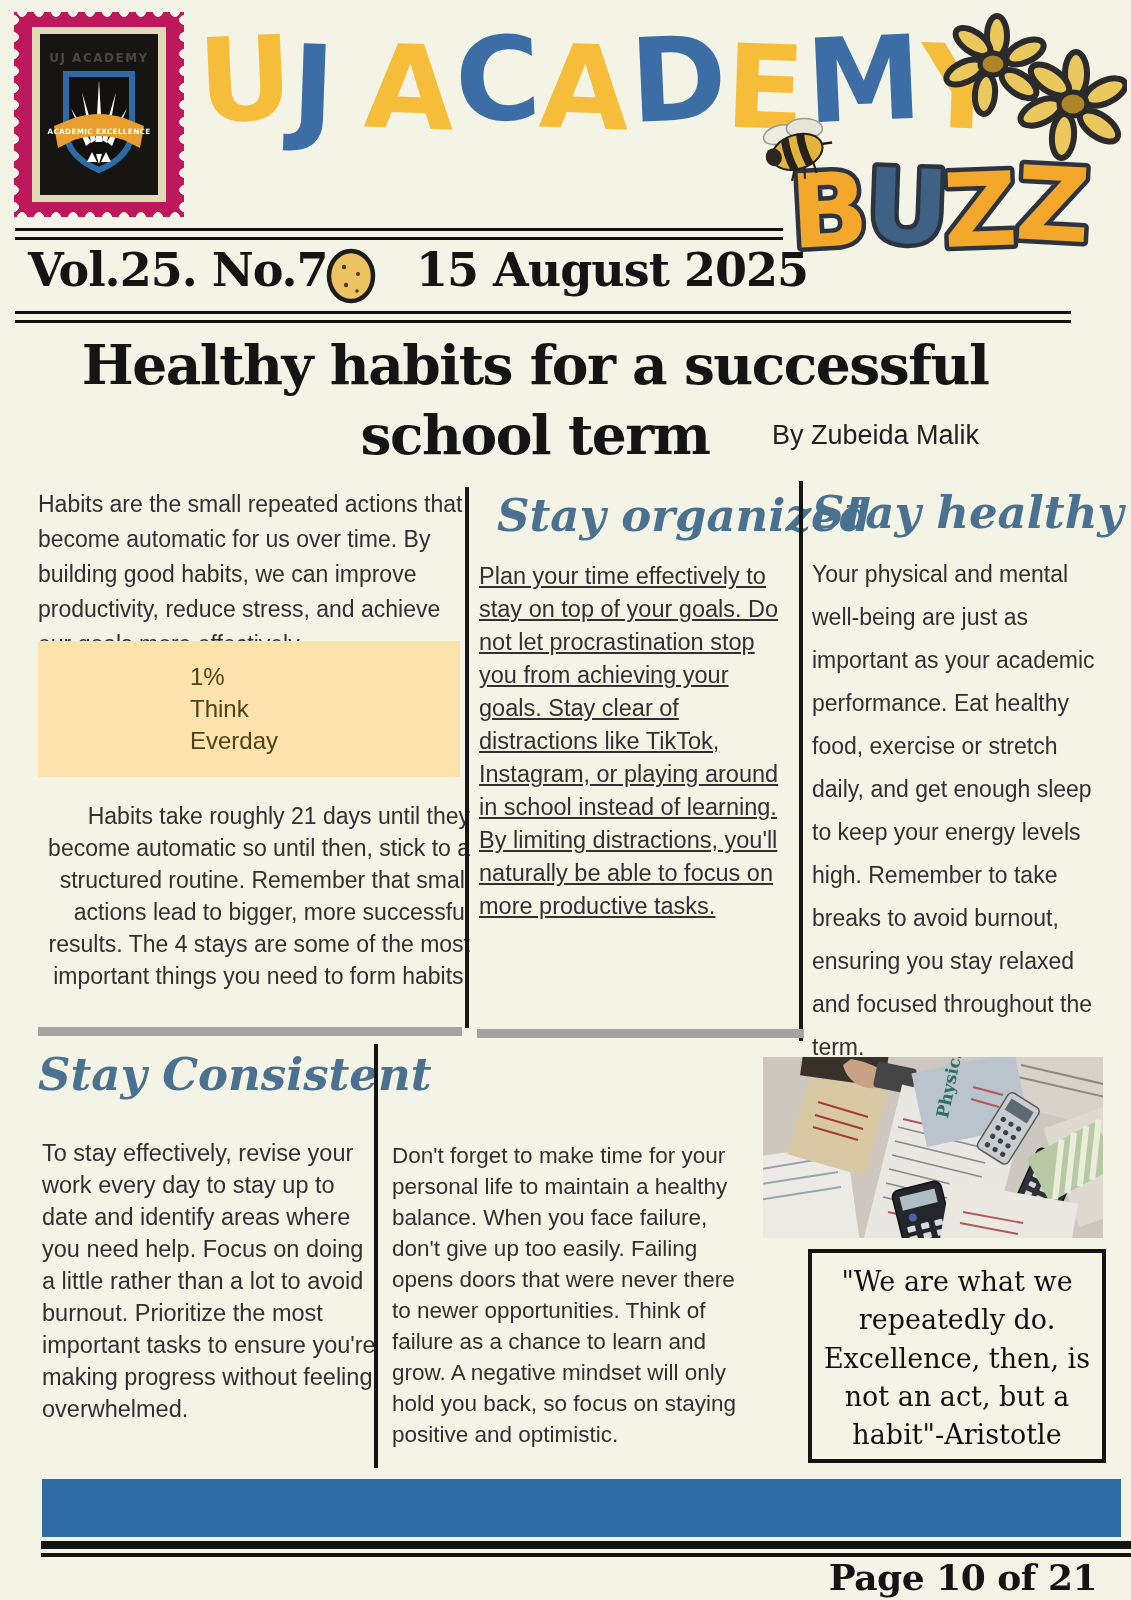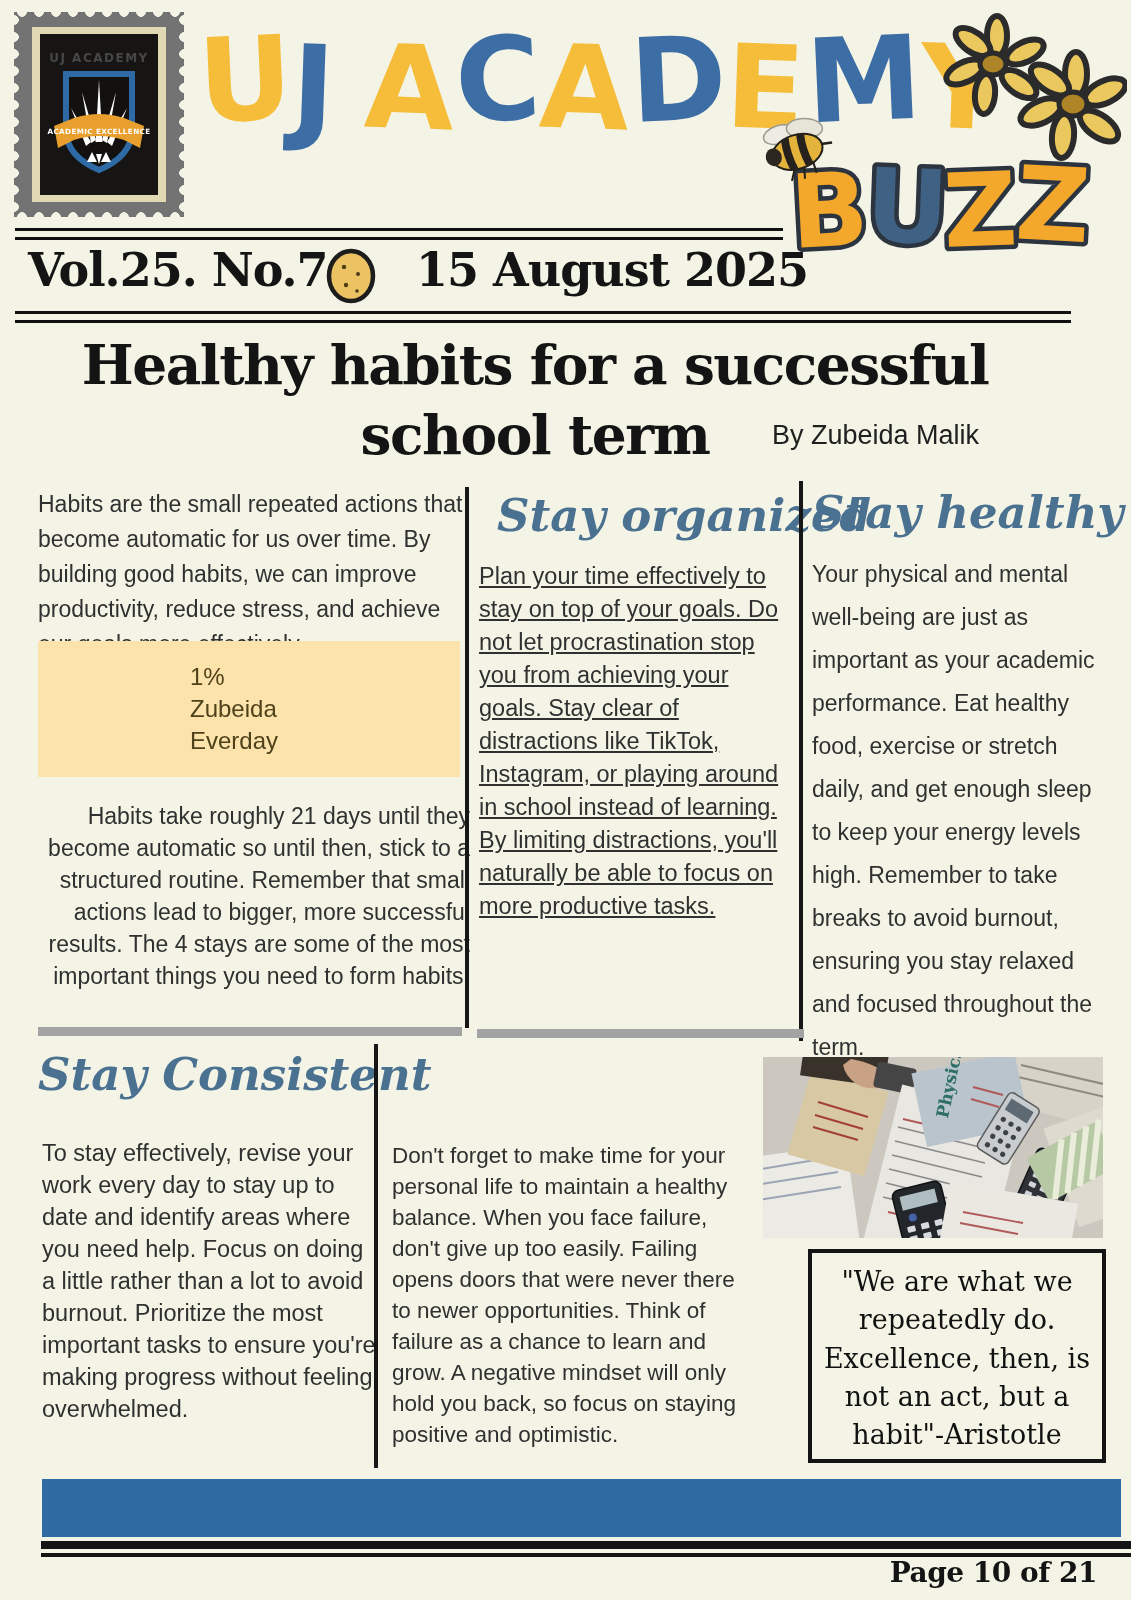--- a/index.html
+++ b/index.html
@@ -7,21 +7,21 @@
   body {
     font-family:"Liberation Sans", sans-serif;
     background:#f4f4e6;
   }
   .page {
     position:relative; width:1131px; height:1600px;
     background:#f4f4e6; overflow:hidden;
   }
 
   
-  .stamp { position:absolute; left:14px; top:12px; width:170px; height:205px; background:#737373; }
+  .stamp { position:absolute; left:14px; top:12px; width:170px; height:205px; background:#be185d; }
   .perf { position:absolute; background-repeat:repeat; }
   .perf-top    { top:-6px; left:0; right:0; height:12px; background-image:radial-gradient(circle 5px at 8px 6px,#f4f4e6 4.6px,transparent 5px); background-size:17px 12px; }
   .perf-bottom { bottom:-6px; left:0; right:0; height:12px; background-image:radial-gradient(circle 5px at 8px 6px,#f4f4e6 4.6px,transparent 5px); background-size:17px 12px; }
   .perf-left   { left:-6px; top:0; bottom:0; width:12px; background-image:radial-gradient(circle 5px at 6px 8px,#f4f4e6 4.6px,transparent 5px); background-size:12px 17px; }
   .perf-right  { right:-6px; top:0; bottom:0; width:12px; background-image:radial-gradient(circle 5px at 6px 8px,#f4f4e6 4.6px,transparent 5px); background-size:12px 17px; }
   .stamp-inner { position:absolute; left:18px; top:15px; width:134px; height:175px; background:#e0d9b4; }
   .stamp-black { position:absolute; left:26px; top:22px; width:118px; height:161px; background:#171513; }
 
   
   .wordmark { position:absolute; left:198px; top:16px; height:152px; display:flex; align-items:flex-start;
@@ -83,21 +83,21 @@
   .photo { position:absolute; left:763px; top:1057px; width:340px; height:181px; overflow:hidden; }
 
   .quote-box { position:absolute; left:808px; top:1249px; width:298px; height:214px;
     border:4px solid #141414; font-family:"DejaVu Serif", serif; font-size:27px; line-height:1.42;
     color:#111; text-align:center; padding:10px 6px; }
 
   
   .footer-bar   { position:absolute; left:42px; top:1479px; width:1079px; height:58px; background:#2e6ba3; }
   .footer-thick { position:absolute; left:41px; top:1541px; width:1090px; height:8px; background:#141414; }
   .footer-thin  { position:absolute; left:41px; top:1553px; width:1090px; height:4px; background:#141414; }
-  .page-num { position:absolute; right:34px; top:1556px; font-size:28px; letter-spacing:-0.5px; }
+  .page-num { position:absolute; right:34px; top:1556px; font-size:36px; letter-spacing:-0.5px; }
 </style>
 </head>
 <body>
 
 <div class="page">
 
   <div class="stamp">
     <div class="perf perf-top"></div>
     <div class="perf perf-bottom"></div>
     <div class="perf perf-left"></div>
@@ -200,21 +200,21 @@
   <div class="title">
     <div>Healthy habits for a successful</div>
     <div>school term</div>
   </div>
   <div class="byline">By Zubeida Malik</div>
 
   <div class="p-col1a body-text">Habits are the small repeated actions that become automatic for us over time. By building good habits, we can improve productivity, reduce stress, and achieve our goals more effectively.</div>
 
   <div class="box-highlight">
     <div>1%</div>
-    <div>Zubeida</div>
+    <div>Think</div>
     <div>Everday</div>
   </div>
 
   <div class="p-col1b body-text"> Habits take roughly 21 days until they become automatic so until then, stick to a structured routine. Remember that small actions lead to bigger, more successful results. The 4 stays are some of the most important things you need to form habits.</div>
 
   <div class="vline vline1"></div>
 
   <div class="h-organized script-head">Stay organized</div>
   <div class="p-col2 body-text">Plan your time effectively to stay on top of your goals. Do not let procrastination stop you from achieving your goals. Stay clear of distractions like TikTok, Instagram, or playing around in school instead of learning. By limiting distractions, you'll naturally be able to focus on more productive tasks.</div>
 

